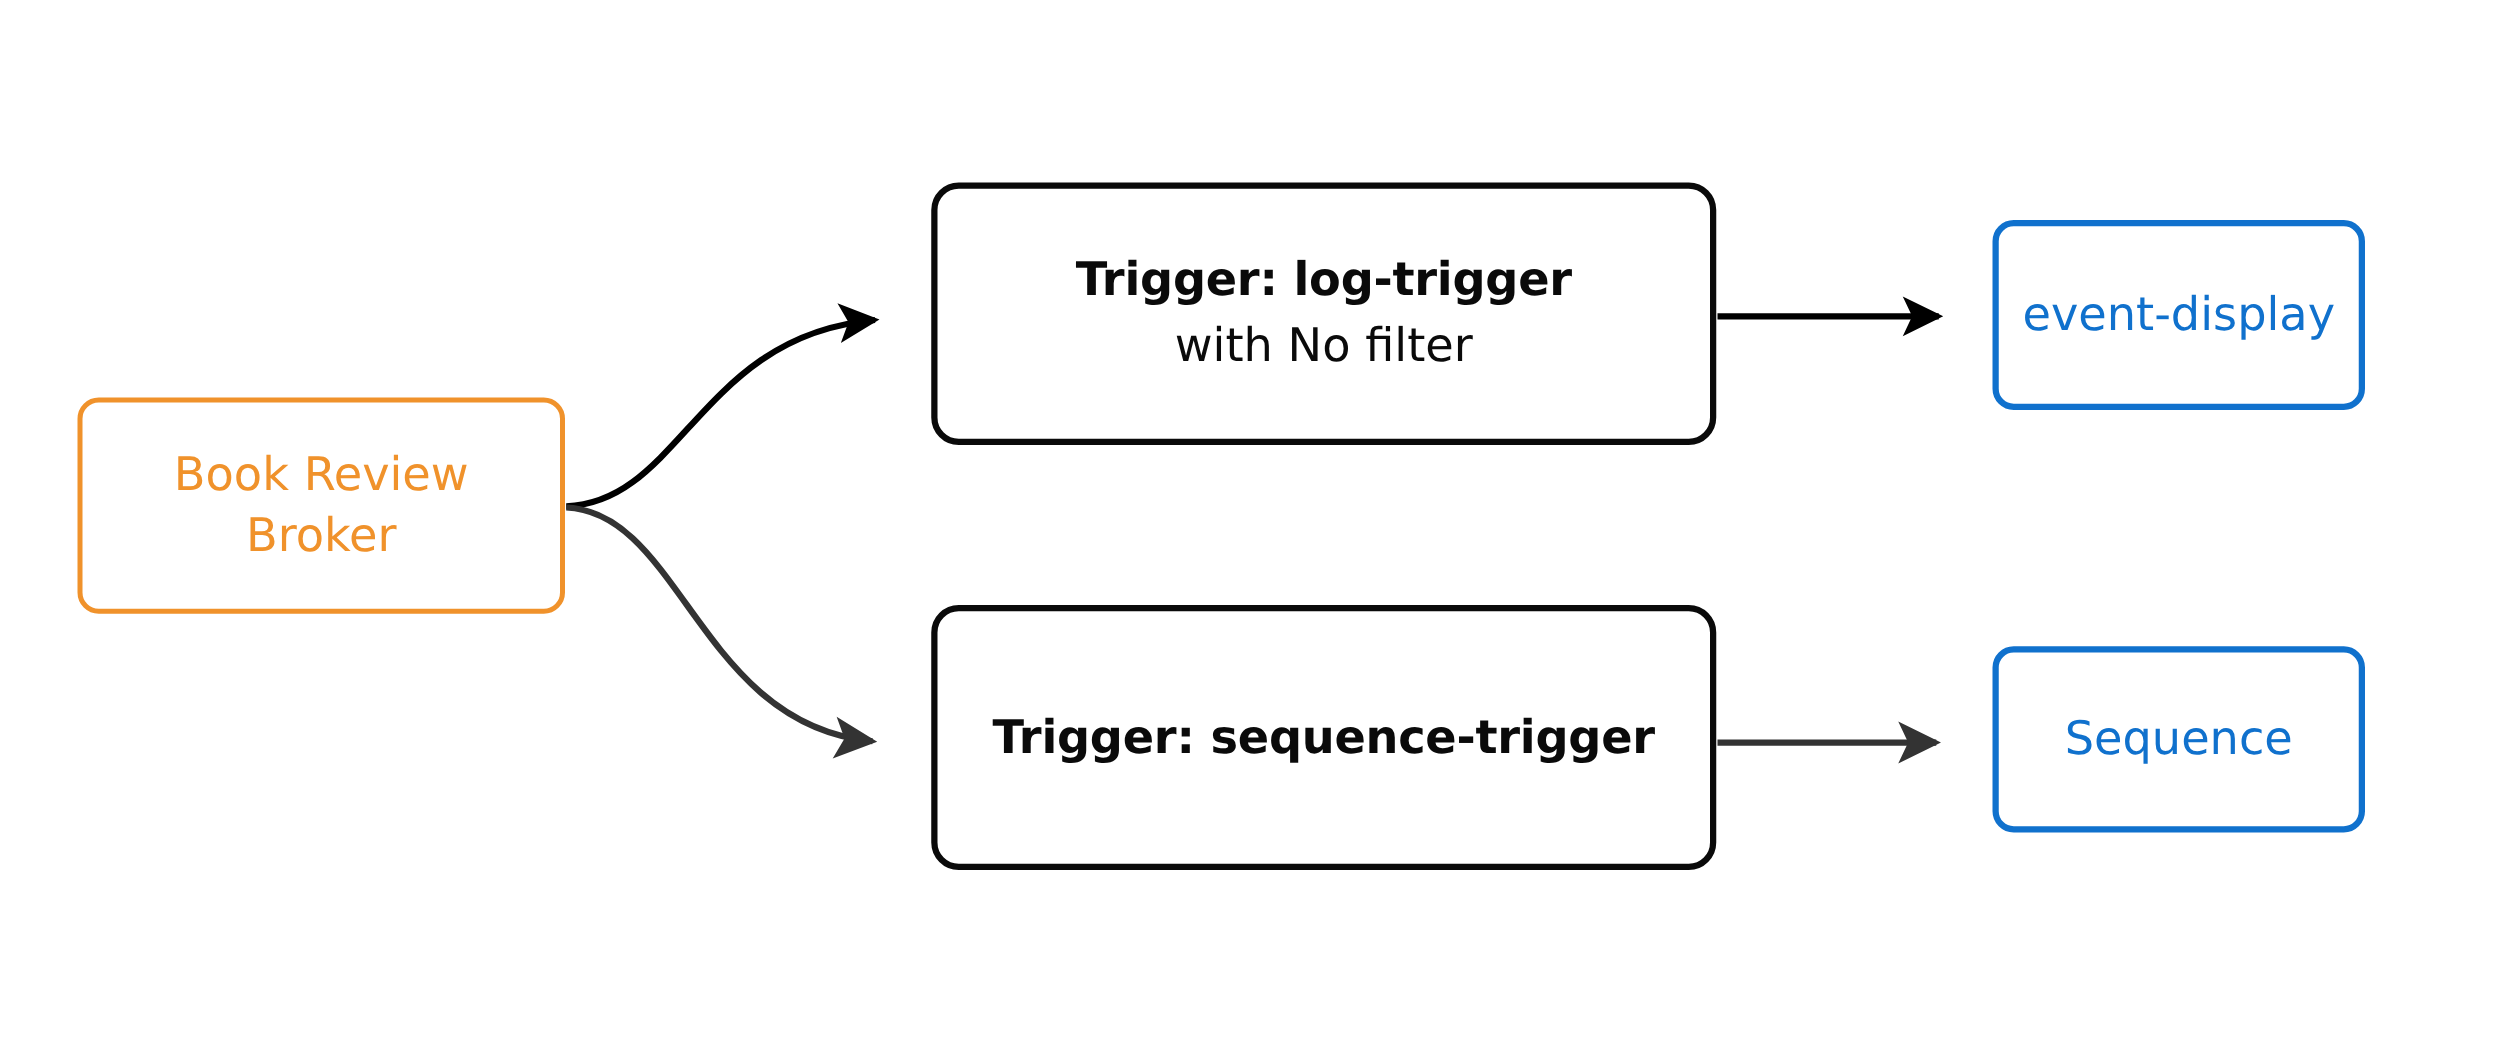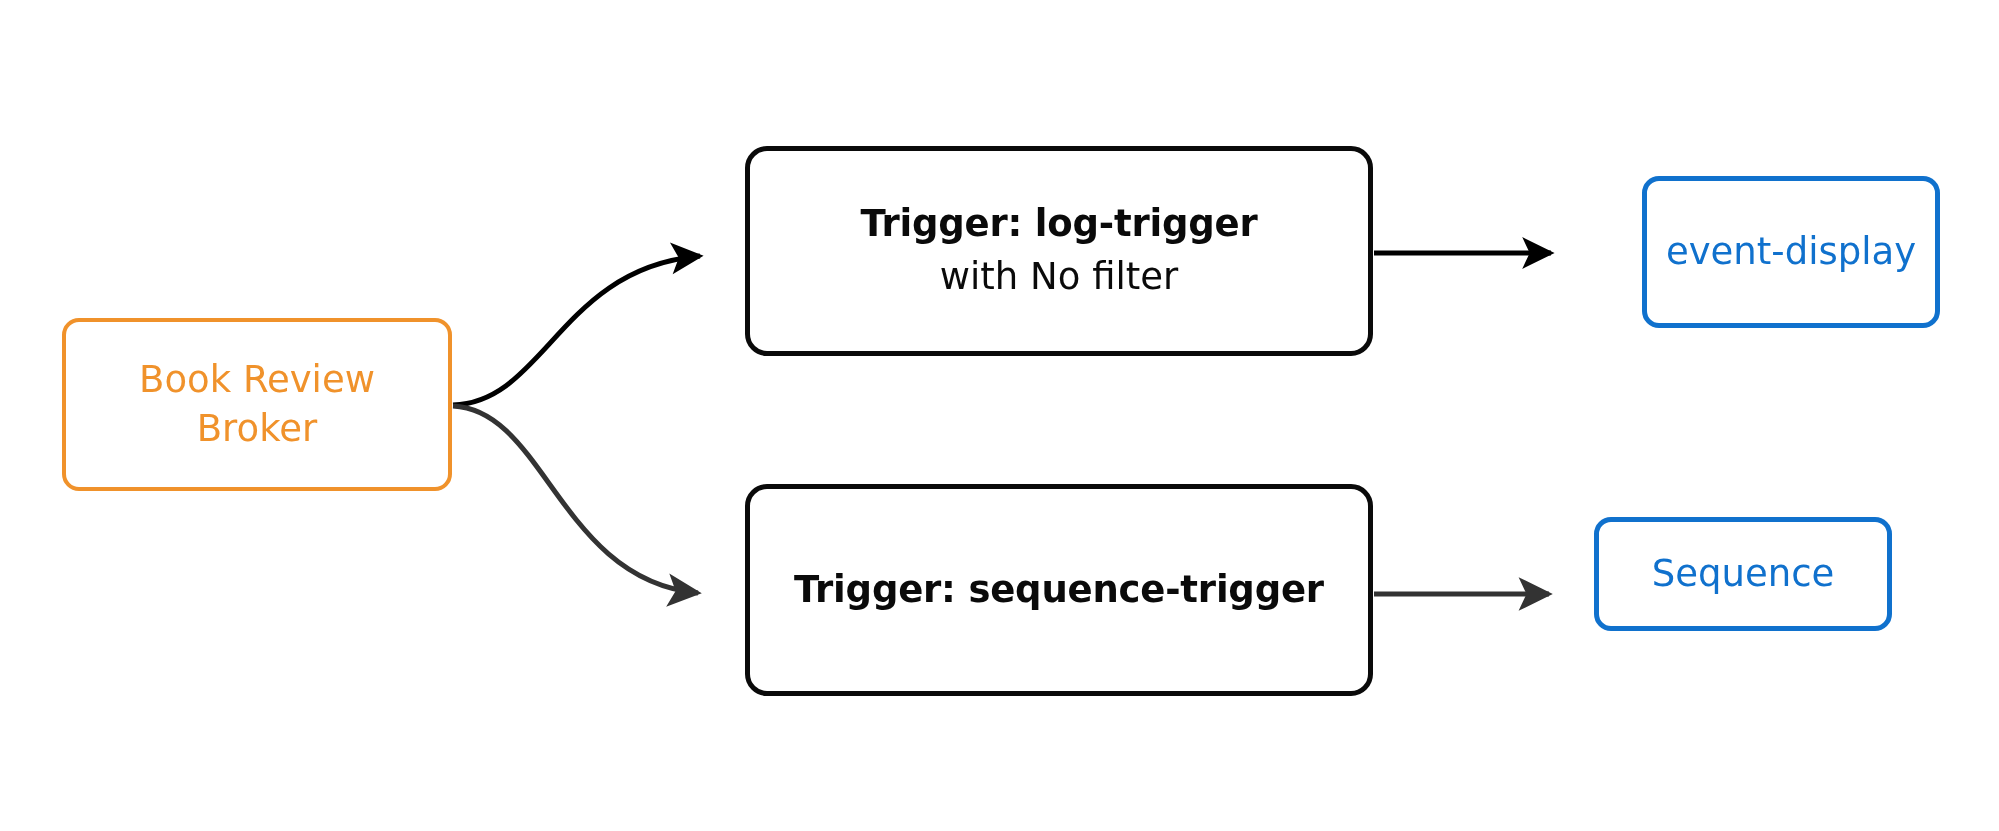--- a/index.html
+++ b/index.html
@@ -91,27 +91,26 @@
     border-radius: 17px;
     color: #1071cd;
     font-size: 37px;
     font-weight: 400;
   }
   .node--dest-event {
     left: 1594px;
     top: 176px;
     width: 298px;
     height: 152px;
-    margin-left: 48px;
   }
   .node--dest-seq {
     left: 1594px;
     top: 517px;
     width: 298px;
-    height: 114px;
+    height: 149px;
   }
   .dest-label { display: block; white-space: nowrap; }
 </style>
 </head>
 <body>
 
 <div id="diagram-root">
 
   <svg id="edge-layer" viewBox="0 0 1999 831" width="1999" height="831" xmlns="http://www.w3.org/2000/svg">
     <defs>

